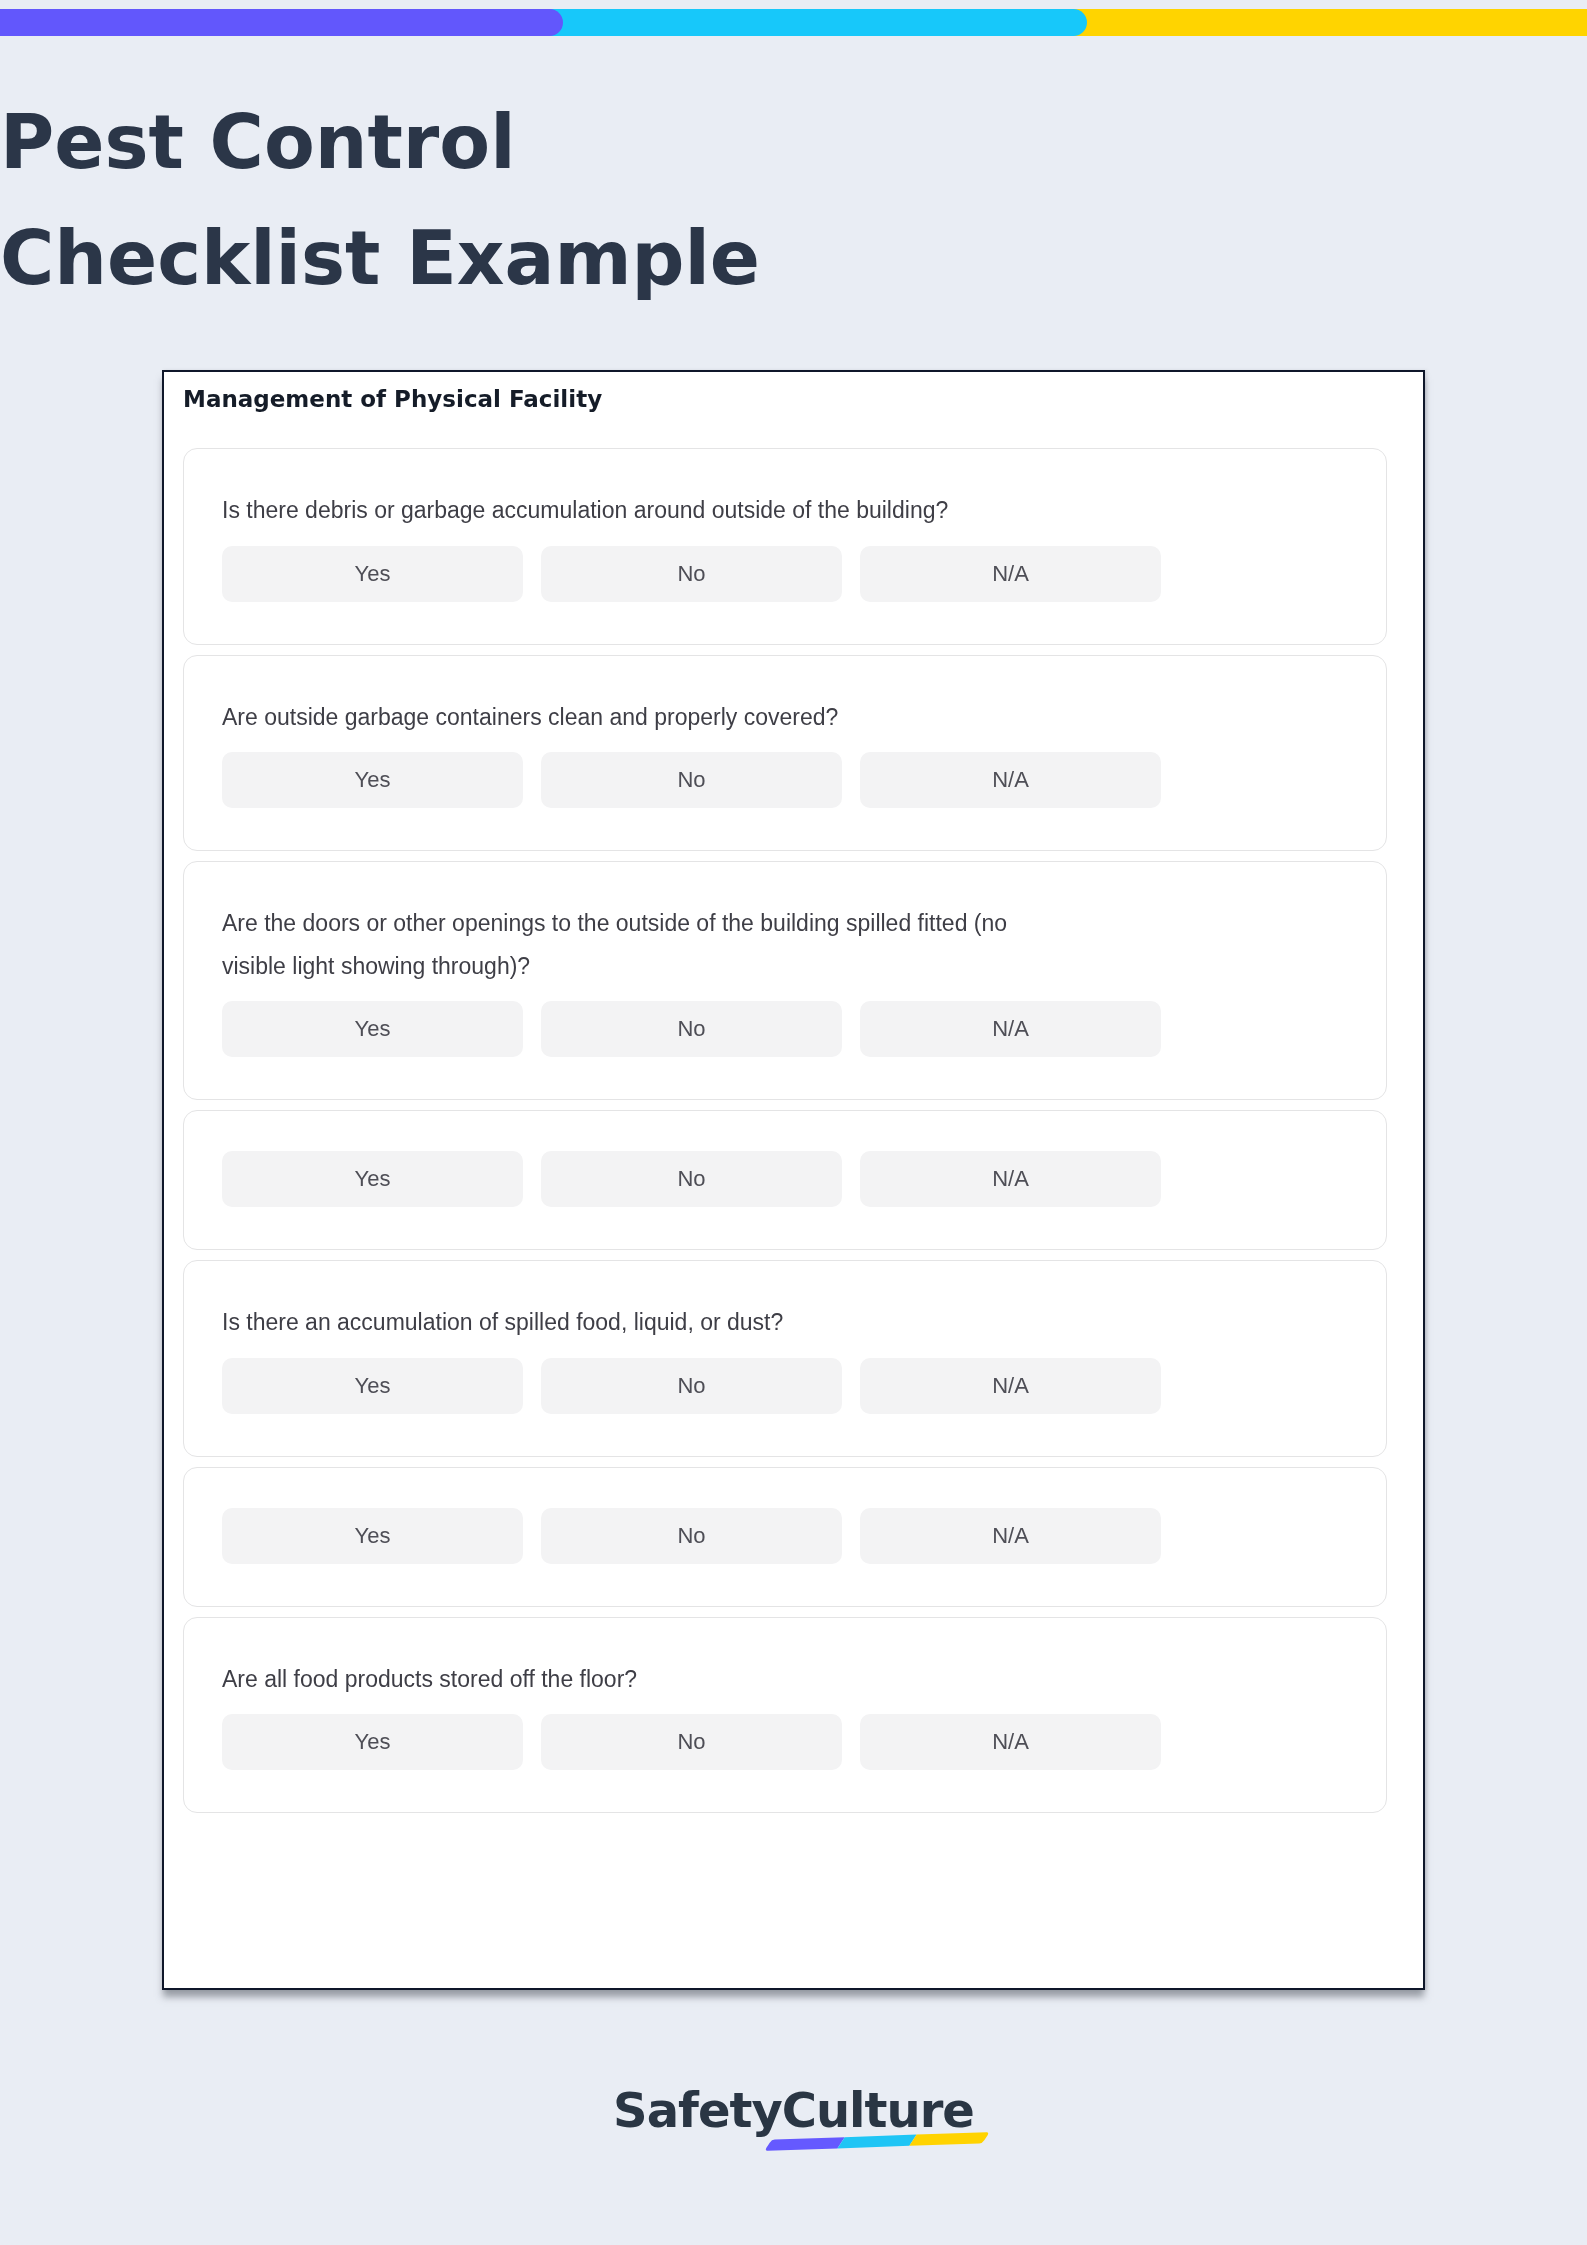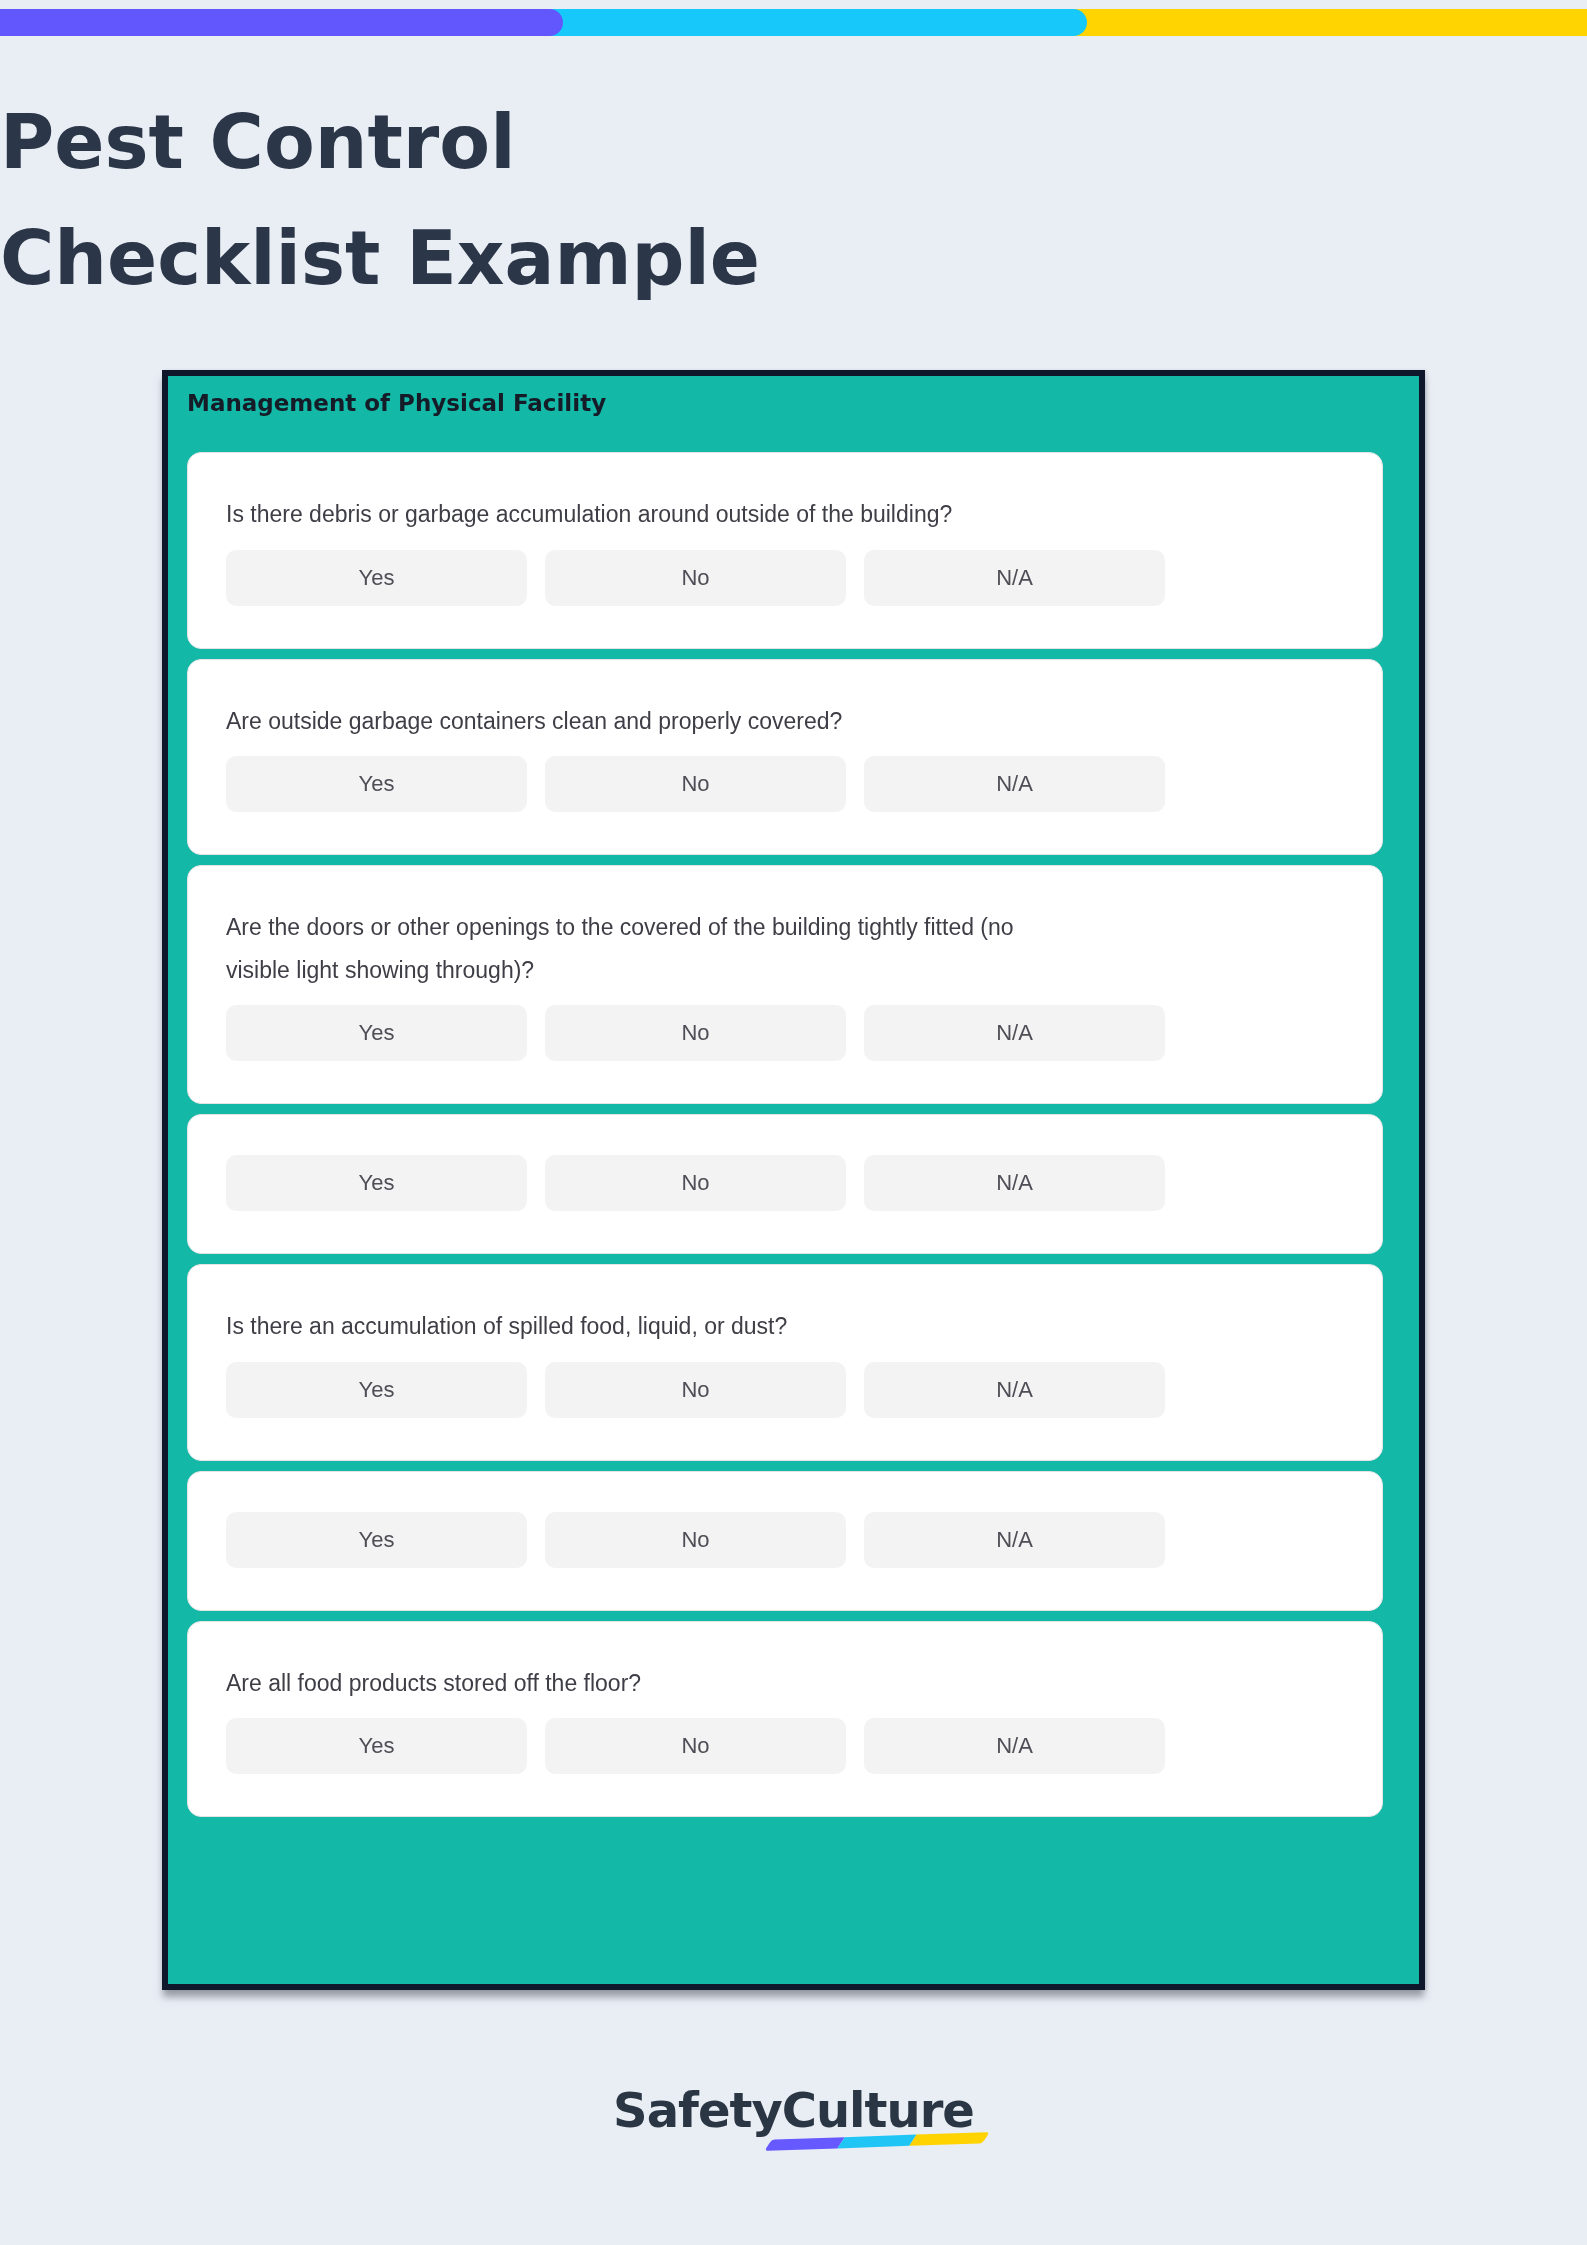--- a/index.html
+++ b/index.html
@@ -25,22 +25,22 @@
     font-weight:bold;
     font-size:74px; line-height:116px;
     color:#2B3648;
     letter-spacing:0px;
   }
 
   
   .sheet {
     position:absolute; left:162px; top:370px;
     width:1263px; height:1620px;
-    background:#14b8a6;
-    border:6px solid #0f172a;
+    background:#ffffff;
+    border:2px solid #0f172a;
     box-shadow:0 8px 7px -1px rgba(88,92,102,0.55), 2px 0 3px rgba(120,124,134,0.18);
   }
   .sheet-header {
     margin:14px 24px 0 19px;
     font-family:"DejaVu Sans", sans-serif;
     font-weight:bold;
     font-size:23px;
     color:#151C28;
   }
   .qlist {
@@ -123,21 +123,21 @@
     <div class="qcard">
       <div class="qtext">Are outside garbage containers clean and properly covered?</div>
       <div class="answers">
         <button class="btn">Yes</button>
         <button class="btn">No</button>
         <button class="btn">N/A</button>
       </div>
     </div>
 
     <div class="qcard">
-      <div class="qtext">Are the doors or other openings to the covered of the building tightly fitted (no
+      <div class="qtext">Are the doors or other openings to the outside of the building spilled fitted (no
 visible light showing through)?</div>
       <div class="answers">
         <button class="btn">Yes</button>
         <button class="btn">No</button>
         <button class="btn">N/A</button>
       </div>
     </div>
 
     <div class="qcard">
       <div class="answers">

